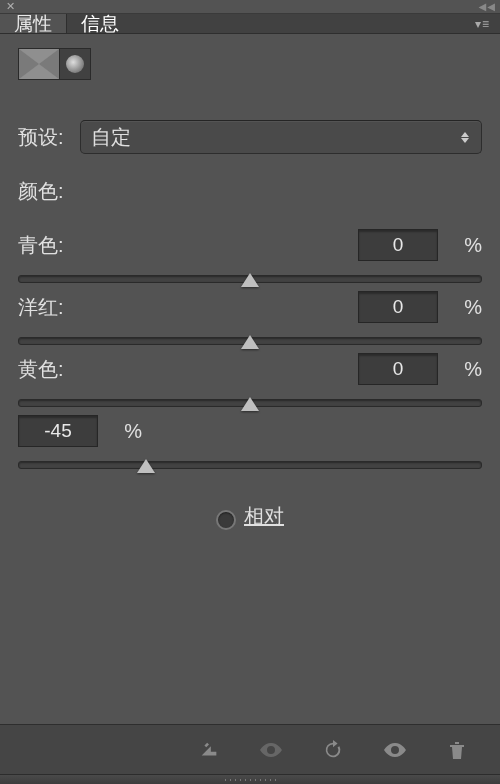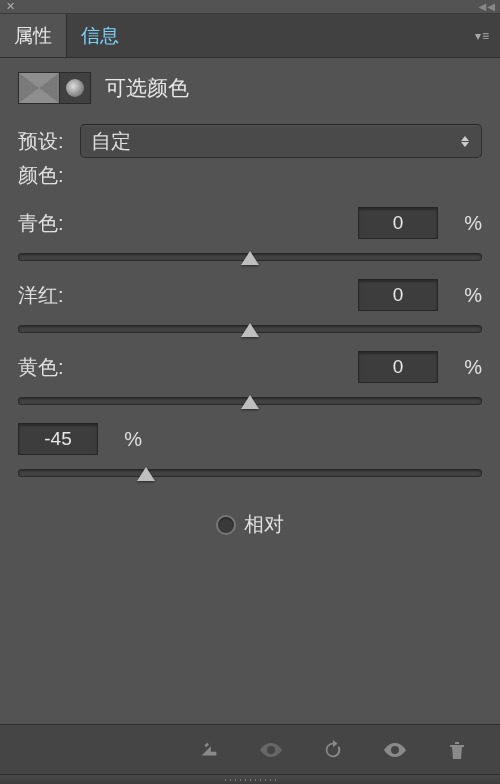--- a/index.html
+++ b/index.html
@@ -6,61 +6,61 @@
   html, body { width: 500px; height: 784px; background: #535353; font-family: "Helvetica Neue", Arial, sans-serif; color: #e0e0e0; font-size: 19px; overflow: hidden; }
   
   .panel { width: 500px; height: 784px; background: #535353; position: relative; display: flex; flex-direction: column; }
   
   
   .topbar { height: 14px; background: #535353; display: flex; align-items: center; padding: 0 4px; border-bottom: 1px solid #3a3a3a; }
   .topbar-close { color: #b0b0b0; font-size: 11px; cursor: pointer; margin-left: 2px; }
   .topbar-right { margin-left: auto; color: #888; font-size: 10px; letter-spacing: 1px; }
   
   
-  .tabrow { height: 44px; background: #414141; display: flex; align-items: stretch; border-bottom: 1px solid #2e2e2e; }
-  .tab { padding: 0 14px; display: flex; align-items: center; font-size: 19px; color: #7dd3fc; cursor: pointer; }
+  .tabrow { height: 20px; background: #414141; display: flex; align-items: stretch; border-bottom: 1px solid #2e2e2e; }
+  .tab { padding: 0 14px; display: flex; align-items: center; font-size: 19px; color: #ffffff; cursor: pointer; }
   .tab.active { background: #535353; color: #e8e8e8; border-right: 1px solid #2e2e2e; }
   .tab-menu { margin-left: auto; display: flex; align-items: center; padding: 0 10px; color: #aaa; font-size: 12px; letter-spacing: 1px; }
   
   
   .header { display: flex; align-items: center; padding: 14px 18px 10px 18px; gap: 14px; }
   .icon-box { display: inline-flex; }
   .icon-main { width: 42px; height: 32px; background: #8f8f8f; border: 1px solid #2a2a2a; position: relative; }
   .icon-main::before, .icon-main::after { content: ""; position: absolute; width: 0; height: 0; }
   .icon-main::before { border-left: 20px solid #7a7a7a; border-top: 15px solid transparent; border-bottom: 15px solid transparent; left: 0; top: 0; }
   .icon-main::after { border-right: 20px solid #7a7a7a; border-top: 15px solid transparent; border-bottom: 15px solid transparent; right: 0; top: 0; }
   .icon-sub { width: 32px; height: 32px; background: #414141; border: 1px solid #2a2a2a; display: flex; align-items: center; justify-content: center; margin-left: -1px; }
   .icon-sub-inner { width: 18px; height: 18px; border-radius: 50%; background: radial-gradient(circle at 40% 40%, #ddd, #555); }
   .title { font-size: 21px; color: #e8e8e8; }
   
   
   .body { padding: 6px 18px 0 18px; flex: 1; }
   
-  .row { display: flex; align-items: center; margin: 4px 0; gap: 4px; }
+  .row { display: flex; align-items: center; margin: 24px 0; gap: 4px; }
   .row-label { width: 58px; font-size: 20px; color: #e0e0e0; }
   
   
   .select { flex: 1; height: 34px; background: #4a4a4a; border: 1px solid #2d2d2d; border-top-color: #252525; border-radius: 5px; display: flex; align-items: center; padding: 0 10px; color: #e0e0e0; font-size: 20px; position: relative; cursor: pointer; box-shadow: inset 0 1px 0 rgba(255,255,255,0.06); }
   .select .swatch { width: 26px; height: 20px; background: #d33; border: 1px solid #000; margin-right: 8px; }
   .select .updown { margin-left: auto; width: 12px; display: flex; flex-direction: column; align-items: center; gap: 1px; }
   .select .updown::before { content: ""; border-left: 4px solid transparent; border-right: 4px solid transparent; border-bottom: 5px solid #ccc; }
   .select .updown::after { content: ""; border-left: 4px solid transparent; border-right: 4px solid transparent; border-top: 5px solid #ccc; }
   
   
-  .slider-block { margin-top: 18px; }
+  .slider-block { margin-top: 8px; }
   .slider-top { display: flex; align-items: center; }
   .slider-label { flex: 1; font-size: 20px; color: #e0e0e0; }
   .num-input { width: 80px; height: 32px; background: #3d3d3d; border: 1px solid #262626; color: #e8e8e8; font-size: 19px; text-align: center; padding: 0 4px; box-shadow: inset 0 2px 2px rgba(0,0,0,0.3); }
   .pct { width: 36px; text-align: right; font-size: 20px; margin-left: 8px; }
   .slider-track { margin-top: 14px; height: 8px; background: #424242; border: 1px solid #2a2a2a; border-radius: 3px; position: relative; box-shadow: inset 0 1px 2px rgba(0,0,0,0.4); }
   .slider-thumb { position: absolute; top: -3px; width: 0; height: 0; border-left: 9px solid transparent; border-right: 9px solid transparent; border-bottom: 14px solid #bfbfbf; transform: translateX(-9px); filter: drop-shadow(0 1px 1px rgba(0,0,0,0.5)); cursor: pointer; }
   
   
   .radio-row { display: flex; align-items: center; justify-content: center; gap: 40px; margin-top: 34px; }
-  .radio-item { display: flex; align-items: center; gap: 8px; cursor: pointer; }
+  .radio-item { display: flex; align-items: flex-end; gap: 8px; cursor: pointer; text-decoration: underline; }
   .radio-outer { width: 20px; height: 20px; border-radius: 50%; background: #3a3a3a; border: 2px solid #777; display: flex; align-items: center; justify-content: center; box-shadow: inset 0 1px 2px rgba(0,0,0,0.5); }
   .radio-inner { width: 8px; height: 8px; border-radius: 50%; background: #ddd; }
   .radio-label { font-size: 20px; }
   
   
   .footer { height: 50px; background: #454545; border-top: 1px solid #2e2e2e; display: flex; align-items: center; justify-content: flex-end; padding: 0 12px; gap: 0; }
   .footer-btn { width: 62px; height: 40px; display: flex; align-items: center; justify-content: center; color: #aaa; cursor: pointer; }
   .footer-btn svg { fill: #8a8a8a; }
   .footer-btn.dim svg { fill: #666; }
   
@@ -84,21 +84,20 @@
     <div class="tab-menu">▾≡</div>
   </div>
 
   <div class="header">
     <div class="icon-box">
       <div class="icon-main"></div>
       <div class="icon-sub">
           <div class="icon-sub-inner"></div>
         </div>
     </div>
-    <div class="title">可选颜色</div>
   </div>
 
   <div class="body">
 
     <div class="row">
       <div class="row-label">预设:</div>
       <div class="select">
         <span>自定</span>
         <span class="updown"></span>
       </div>

